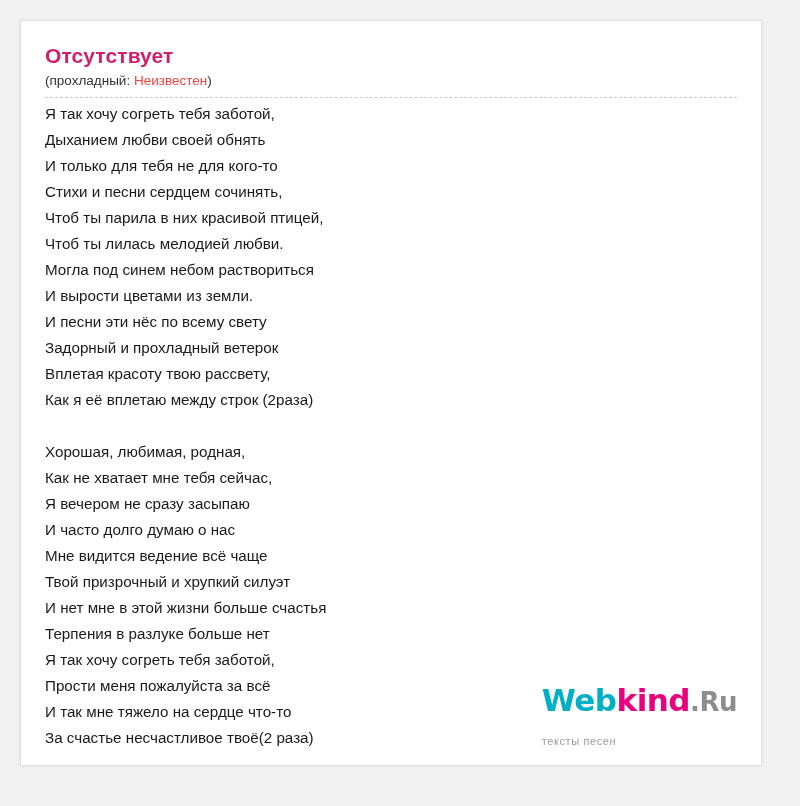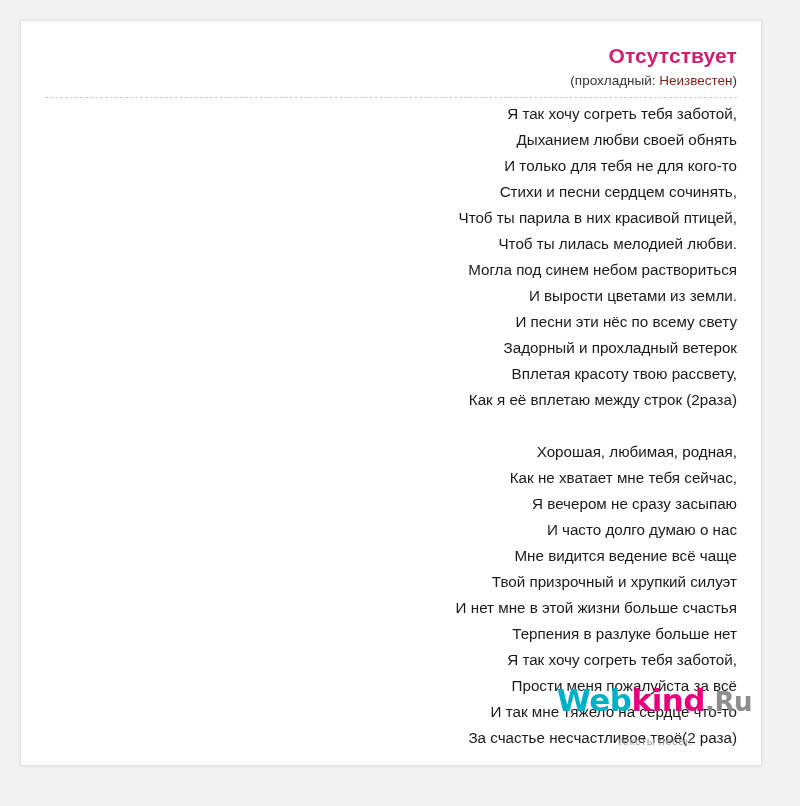--- a/index.html
+++ b/index.html
@@ -20,53 +20,52 @@
     width: 742px;
     height: 746px;
     background: #ffffff;
     border: 1px solid #e2e2e2;
     box-shadow: 0 0 4px rgba(0,0,0,0.07);
     padding: 0;
     box-sizing: border-box;
   }
   .inner {
     padding: 22px 24px 0 24px;
-    text-align: right;
   }
   .song-title {
     color: #cf1f6e;
     font-size: 21px;
     font-weight: bold;
     line-height: 26px;
     margin: 0 0 4px 0;
     letter-spacing: 0.1px;
   }
   .artist-line {
     font-size: 13.5px;
     color: #333333;
     padding-bottom: 9px;
     border-bottom: 1px dashed #c9c9c9;
     margin-bottom: 0;
   }
   .artist-link {
-    color: #7f1d1d;
+    color: #ef4444;
     text-decoration: none;
   }
   .lyrics {
     margin-top: 3px;
     font-size: 15.2px;
     line-height: 26px;
     color: #1a1a1a;
     white-space: pre-wrap;
   }
   .logo-wrap {
     position: absolute;
-    right: 9px;
+    right: 24px;
     bottom: 18px;
-    text-align: center;
+    text-align: left;
     line-height: 1;
   }
   .logo-main {
     font-size: 31px;
     font-weight: bold;
     font-family: "DejaVu Sans", sans-serif;
     letter-spacing: -0.5px;
   }
   .logo-web { color: #00b0c7; }
   .logo-kind { color: #e8007d; }

